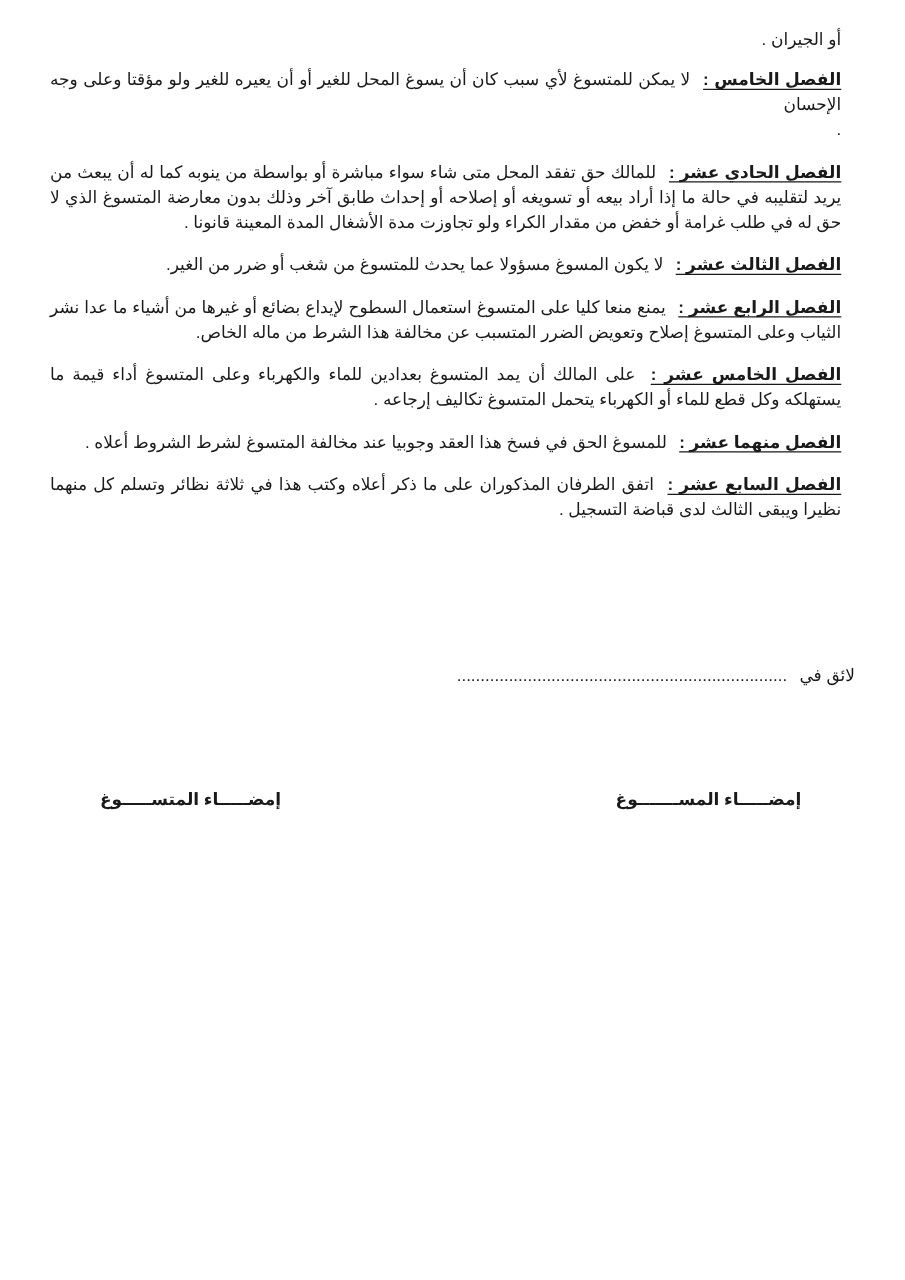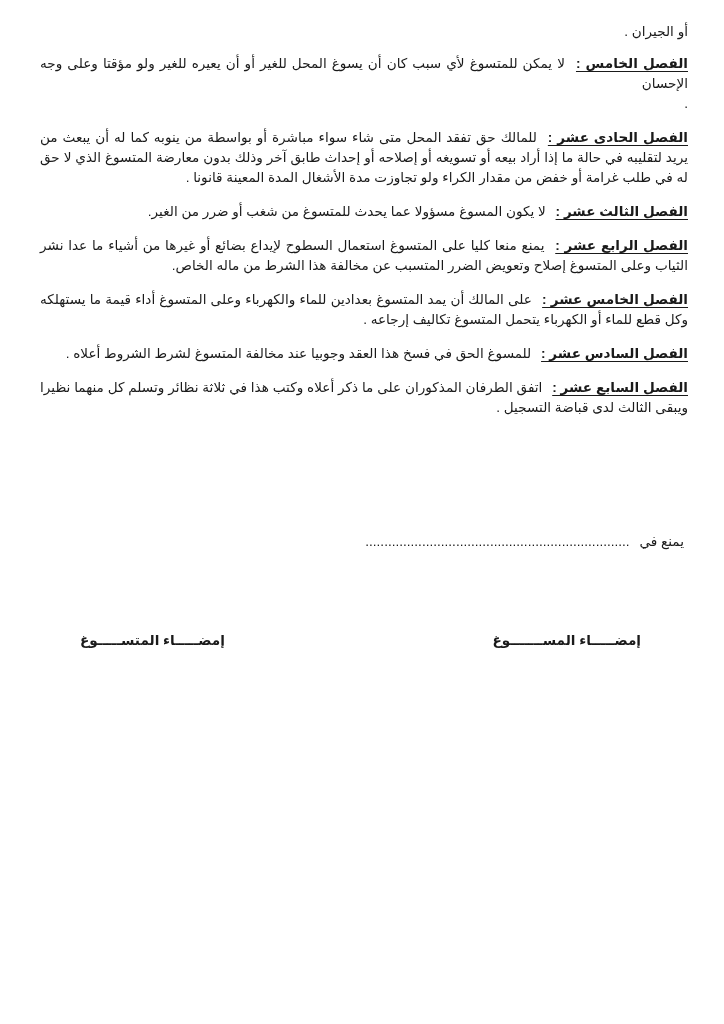--- a/index.html
+++ b/index.html
@@ -11,21 +11,21 @@
       width: 724px;
       height: 1024px;
       position: relative;
       overflow: hidden;
       font-family: "Liberation Sans", "DejaVu Sans", sans-serif;
       color: #1a1a1a;
     }
     .page {
       position: absolute;
       left: 40px;
-      right: 36px;
+      right: 51px;
       top: 22px;
       direction: rtl;
       text-align: justify;
       font-size: 13.6px;
       line-height: 20px;
     }
     .intro {
       margin: 0 0 12px 0;
       text-align: right;
     }
@@ -95,29 +95,29 @@
     <span class="clause-title">الفصل الرابع عشر :</span>
     <span class="clause-body">يمنع منعا كليا على المتسوغ استعمال السطوح لإيداع بضائع أو غيرها من أشياء ما عدا نشر الثياب وعلى المتسوغ إصلاح وتعويض الضرر المتسبب عن مخالفة هذا الشرط من ماله الخاص.</span>
   </p>
 
   <p class="clause">
     <span class="clause-title">الفصل الخامس عشر :</span>
     <span class="clause-body">على المالك أن يمد المتسوغ بعدادين للماء والكهرباء وعلى المتسوغ أداء قيمة ما يستهلكه وكل قطع للماء أو الكهرباء يتحمل المتسوغ تكاليف إرجاعه .</span>
   </p>
 
   <p class="clause">
-    <span class="clause-title">الفصل السادس عشر :</span>
+    <span class="clause-title">الفصل منهما عشر :</span>
     <span class="clause-body">للمسوغ الحق في فسخ هذا العقد وجوبيا عند مخالفة المتسوغ لشرط الشروط أعلاه .</span>
   </p>
 
   <p class="clause">
     <span class="clause-title">الفصل السابع عشر :</span>
     <span class="clause-body">اتفق الطرفان المذكوران على ما ذكر أعلاه وكتب هذا في ثلاثة نظائر وتسلم كل منهما نظيرا ويبقى الثالث لدى قباضة التسجيل .</span>
   </p>
 </div>
 
 <div class="written-line">
-  <span>يمنع في</span>
+  <span>لائق في</span>
   <span class="dots">......................................................................</span>
 </div>
 
 <div class="sig sig-lessor">إمضـــــاء المســـــــوغ</div>
 <div class="sig sig-lessee">إمضـــــاء المتســـــوغ</div>
 
 </body></html>

